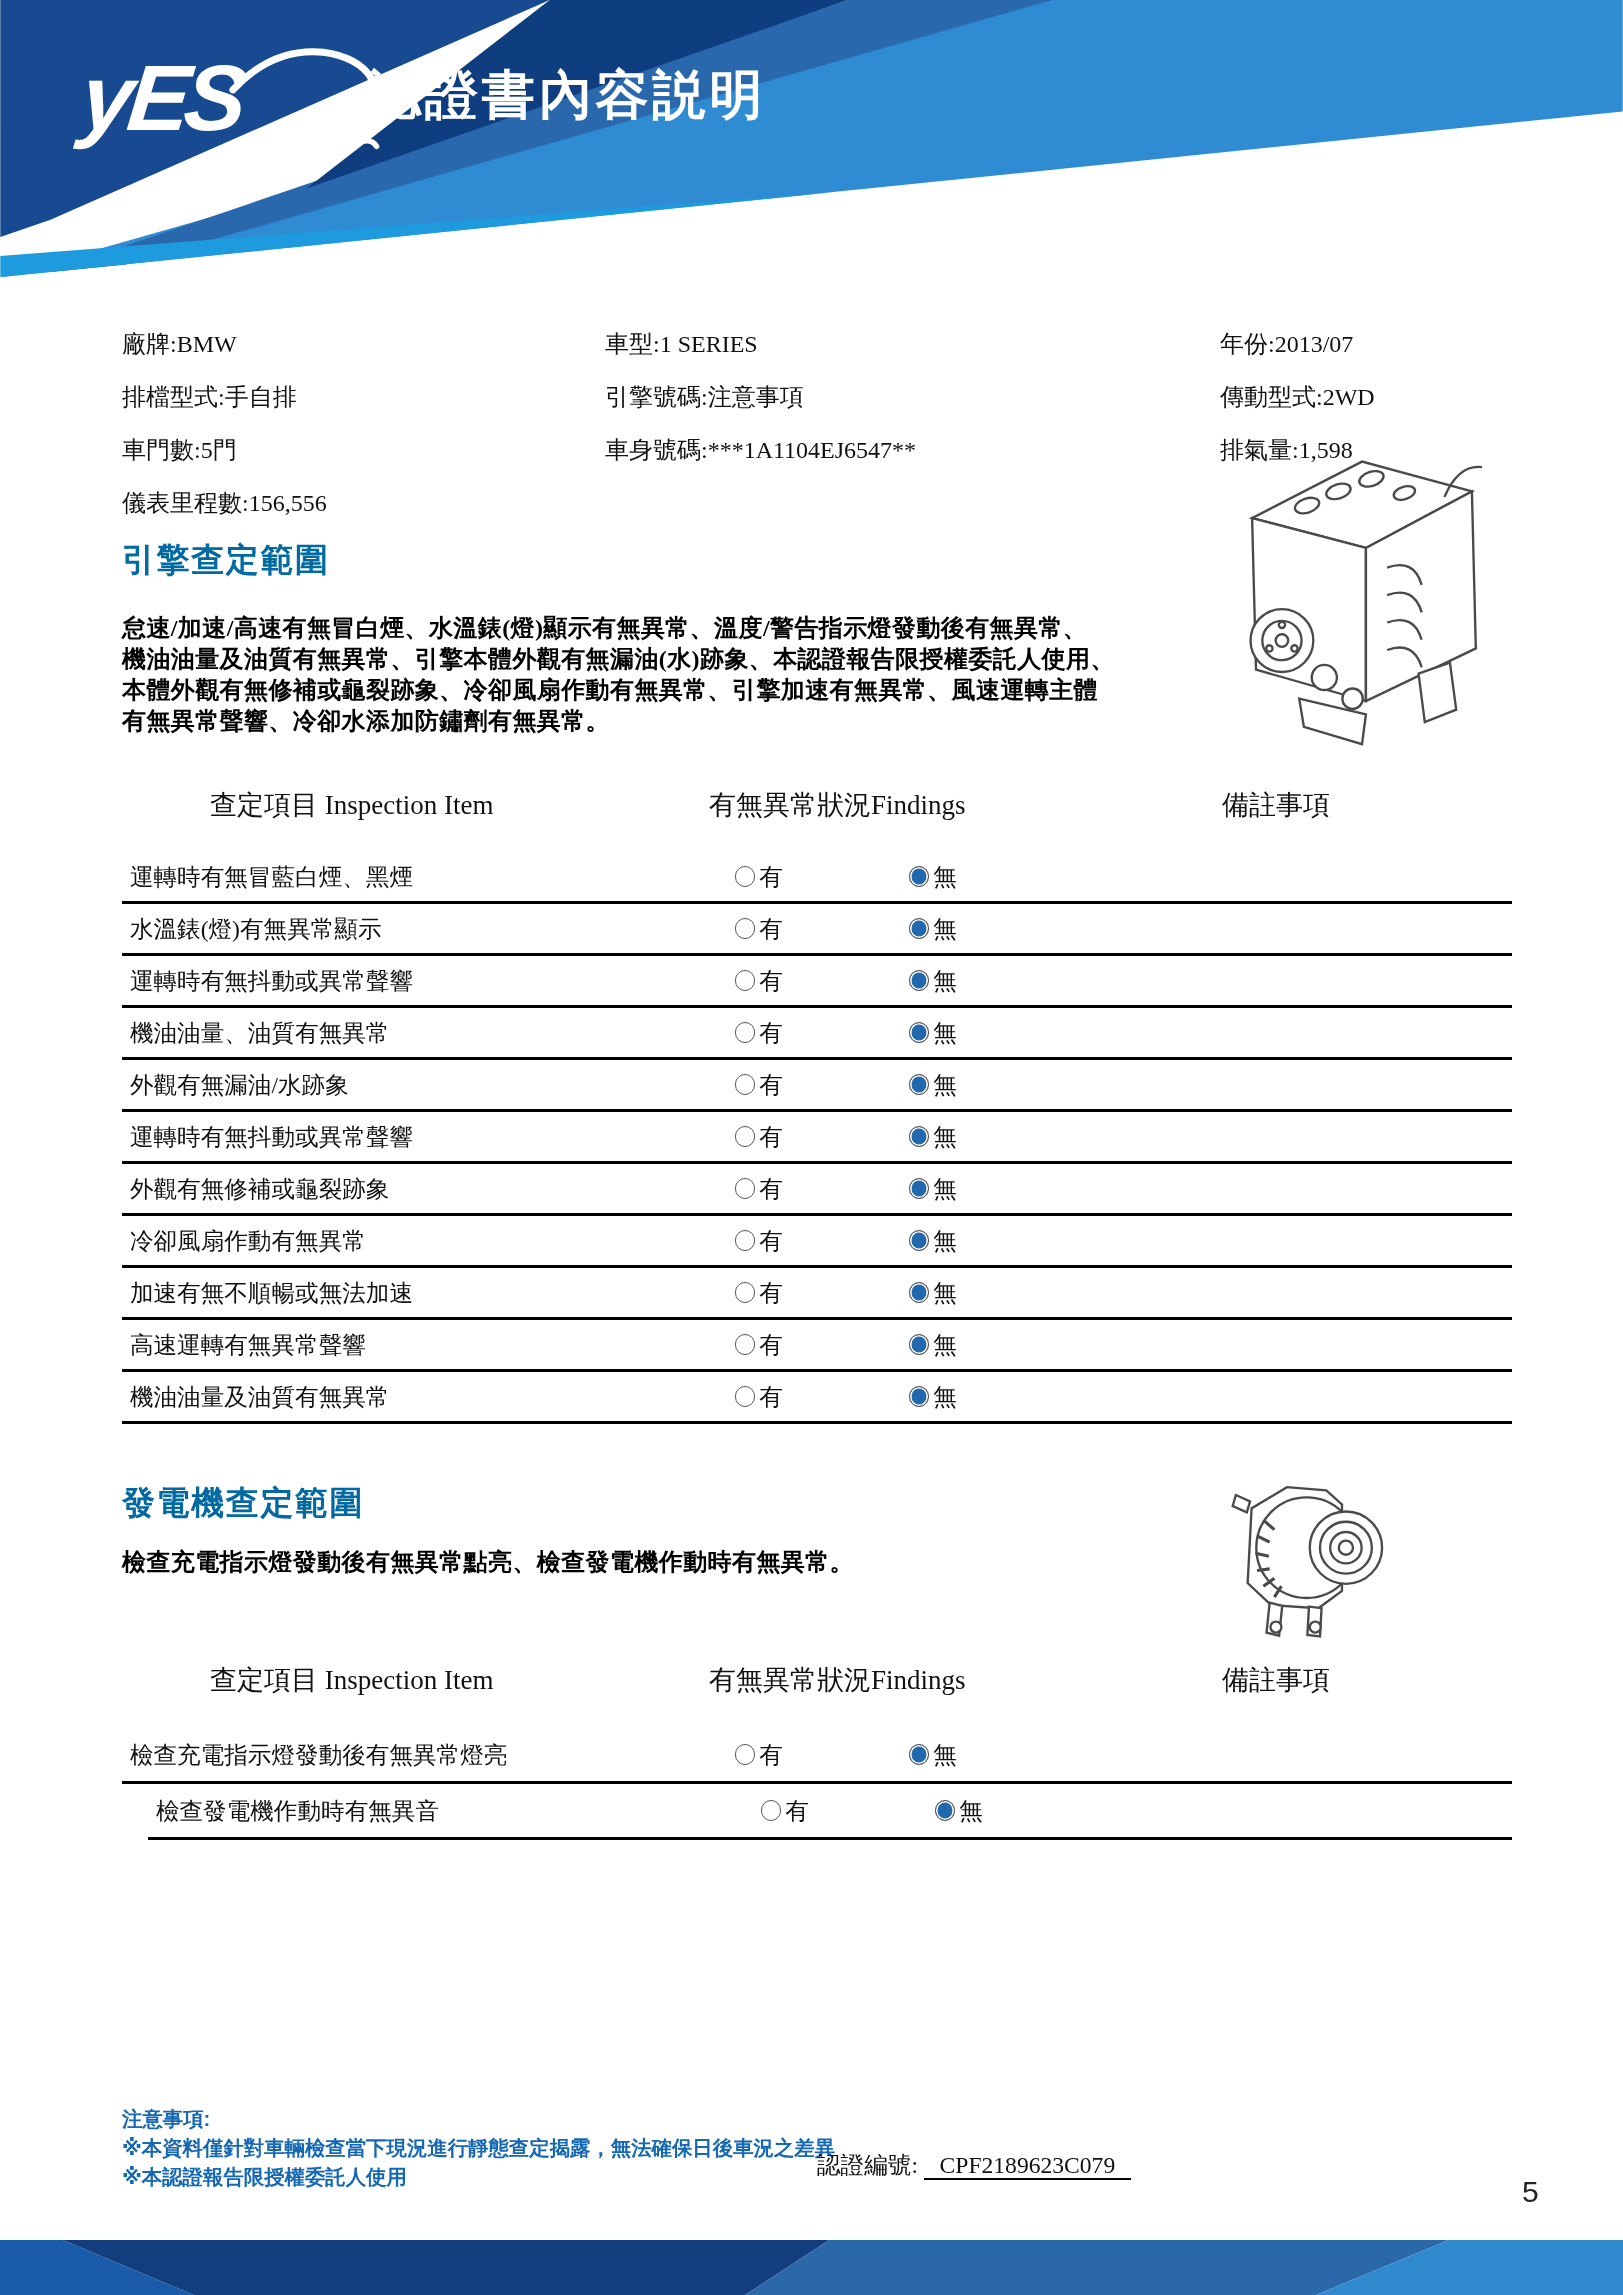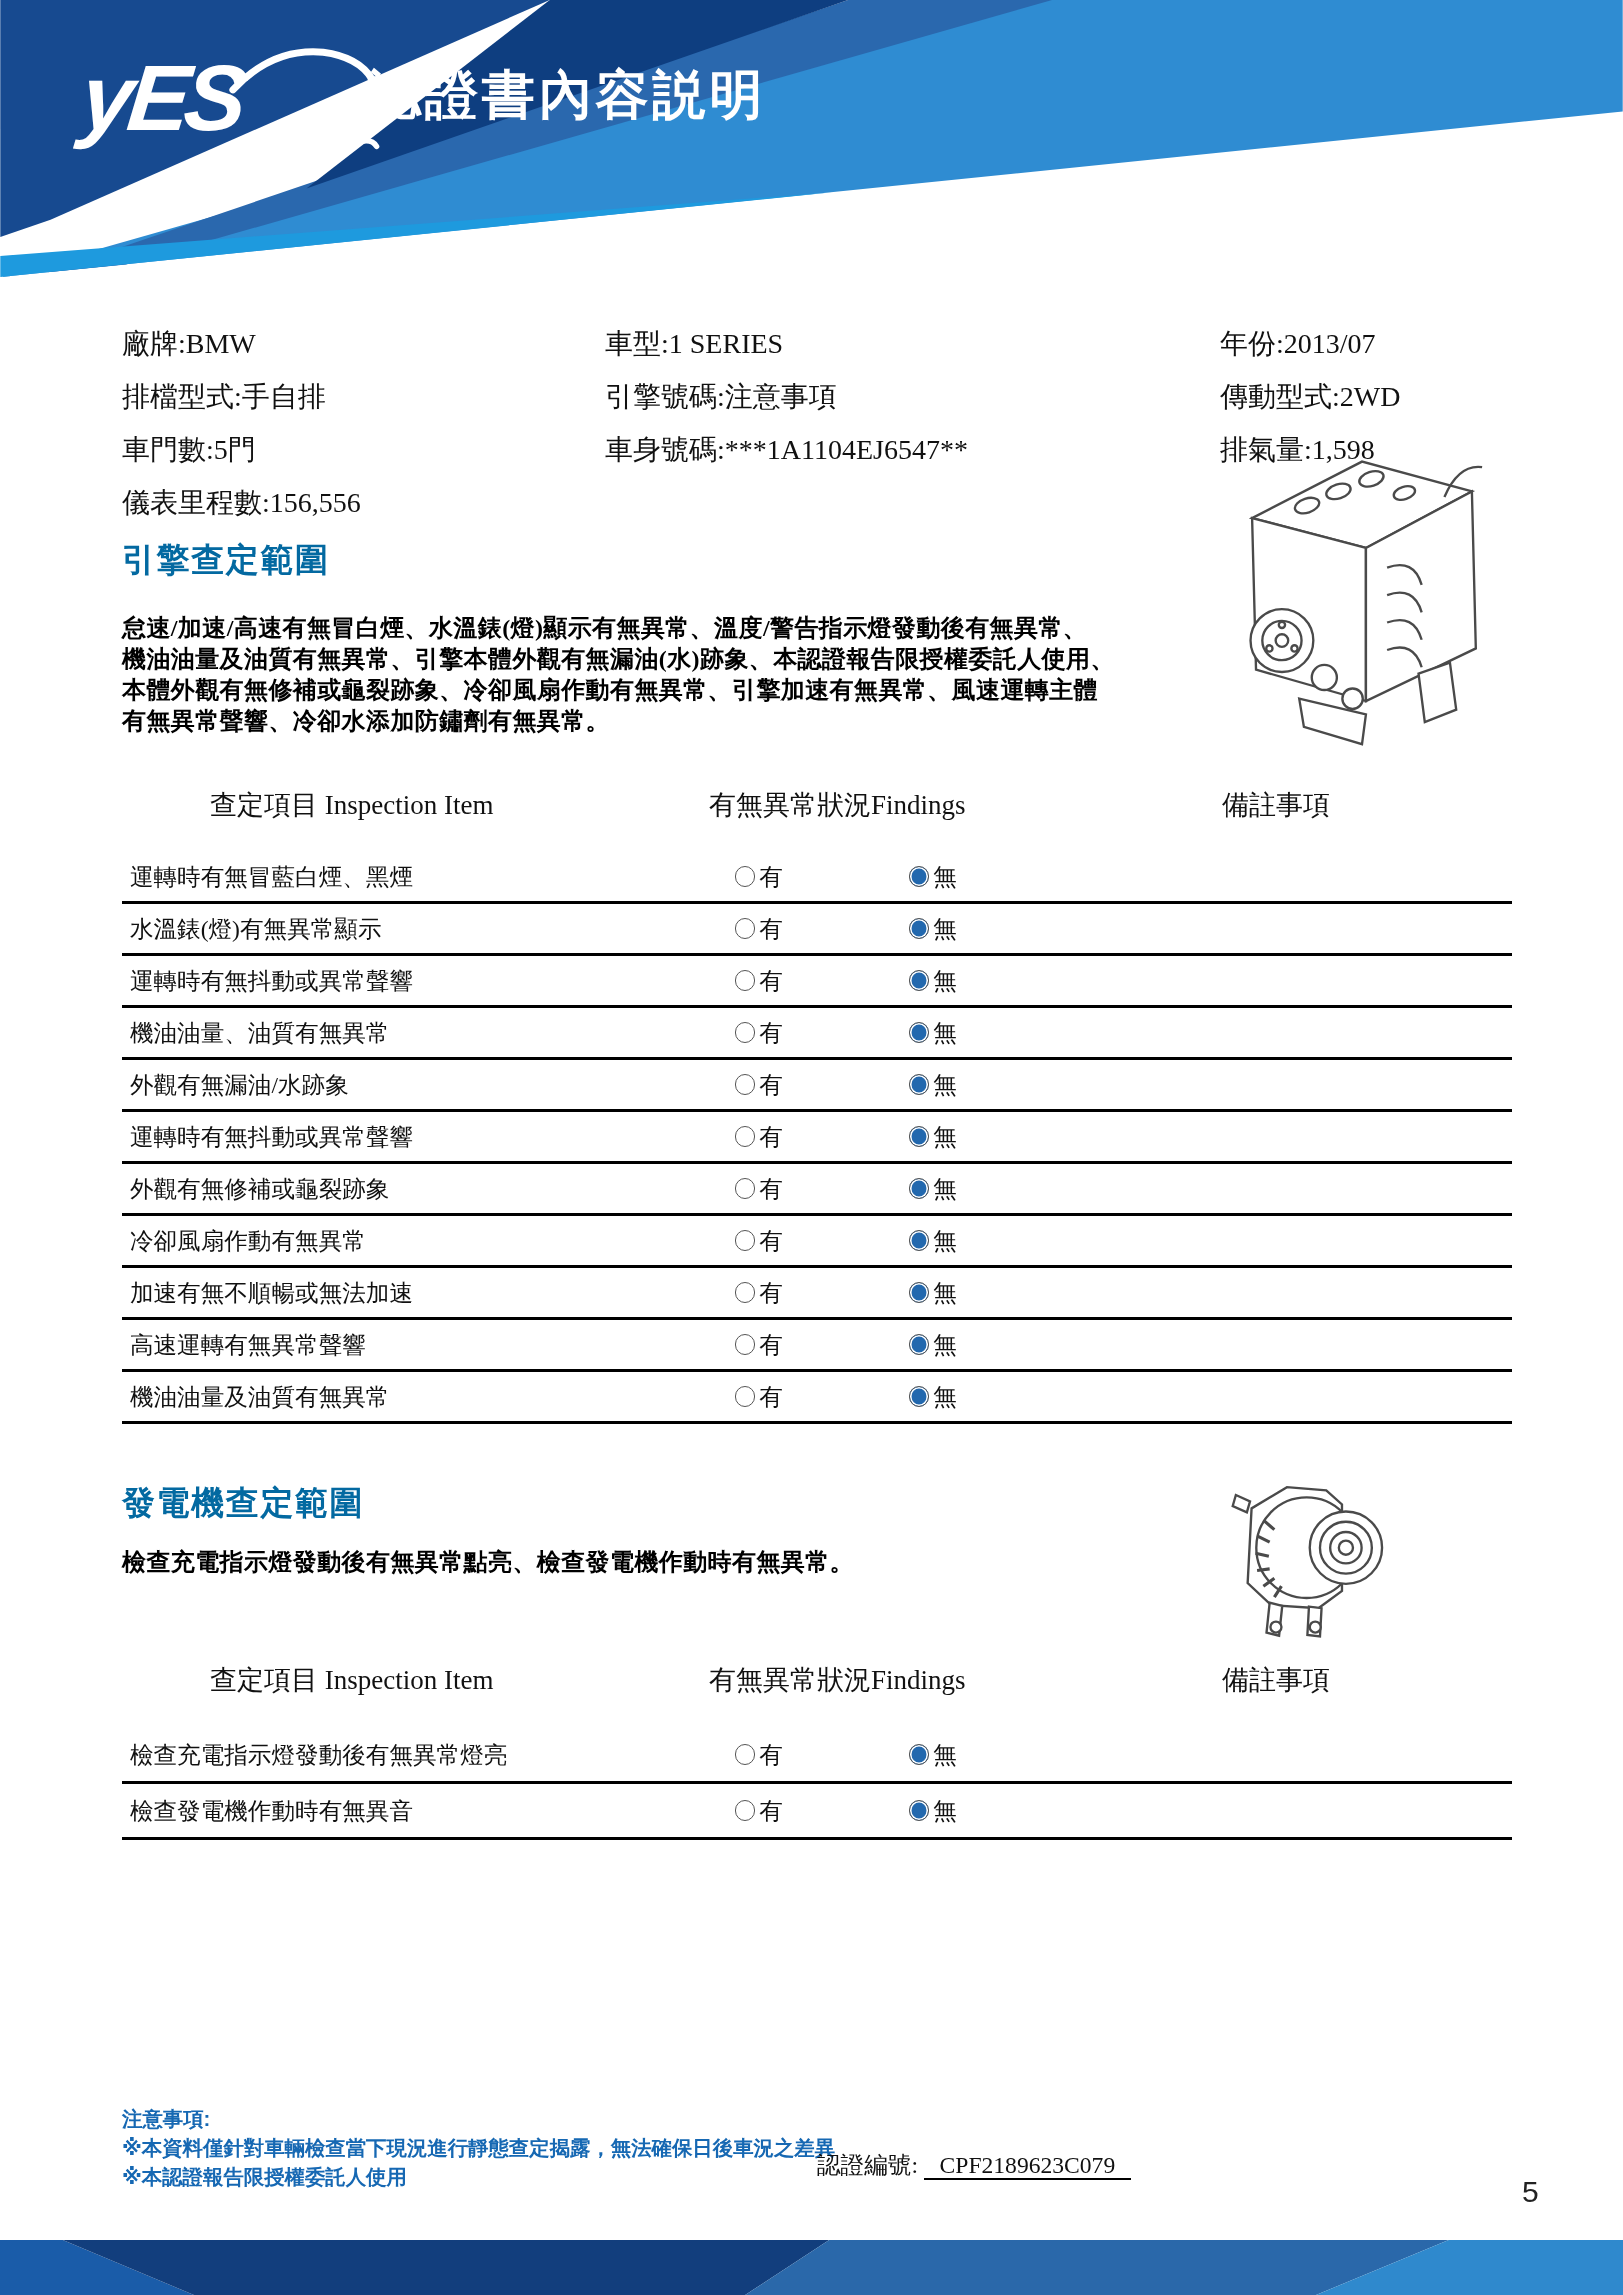--- a/index.html
+++ b/index.html
@@ -7,21 +7,21 @@
         font-family:"Liberation Serif","DejaVu Serif",serif;color:#111;}
   
   .banner{position:absolute;left:0;top:0;width:1623px;height:281px;}
   .logo-text{position:absolute;left:82px;top:52px;font-family:"Liberation Sans","DejaVu Sans",sans-serif;
              font-size:93px;font-weight:900;font-style:italic;letter-spacing:-5.5px;color:#fff;
              transform:skewX(-6deg);line-height:1;}
   .car-svg{position:absolute;left:229px;top:41px;}
   .banner-title{position:absolute;left:368px;top:68px;font-family:"Liberation Sans","DejaVu Sans",sans-serif;
                 font-size:53px;font-weight:900;color:#fff;letter-spacing:3.9px;line-height:1;}
   
-  .info-col{position:absolute;top:317px;font-size:28px;}
+  .info-col{position:absolute;top:317px;font-size:24px;}
   .info-col.c1{left:122px;} .info-col.c2{left:605px;} .info-col.c3{left:1220px;}
   .info-item{height:53px;display:flex;align-items:center;white-space:nowrap;}
   
   .sec-title{position:absolute;left:122px;font-family:"Liberation Sans","DejaVu Sans",sans-serif;
              font-size:33px;font-weight:900;color:#0369a1;letter-spacing:1.6px;line-height:1;}
   .sec-desc{position:absolute;left:122px;width:1194px;font-family:Liberation Serif, serif;
             font-size:24px;font-weight:900;color:#000;line-height:31px;letter-spacing:0.4px;}
   .illus{position:absolute;}
   
   .thead{position:absolute;font-size:27px;white-space:nowrap;}
@@ -284,21 +284,21 @@
         <div class="opt opt-yes" style="height:53px;">
           <span class="radio"></span>
           <span class="opt-label">有</span>
         </div>
         <div class="opt opt-no" style="height:53px;">
           <span class="radio selected"></span>
           <span class="opt-label">無</span>
         </div>
       </div>
 
-      <div class="trow" style="height:53px;">
+      <div class="trow" style="height:53px;margin-left:26px;">
         <div class="item" style="height:53px;">檢查發電機作動時有無異音</div>
         <div class="opt opt-yes" style="height:53px;">
           <span class="radio"></span>
           <span class="opt-label">有</span>
         </div>
         <div class="opt opt-no" style="height:53px;">
           <span class="radio selected"></span>
           <span class="opt-label">無</span>
         </div>
       </div>

